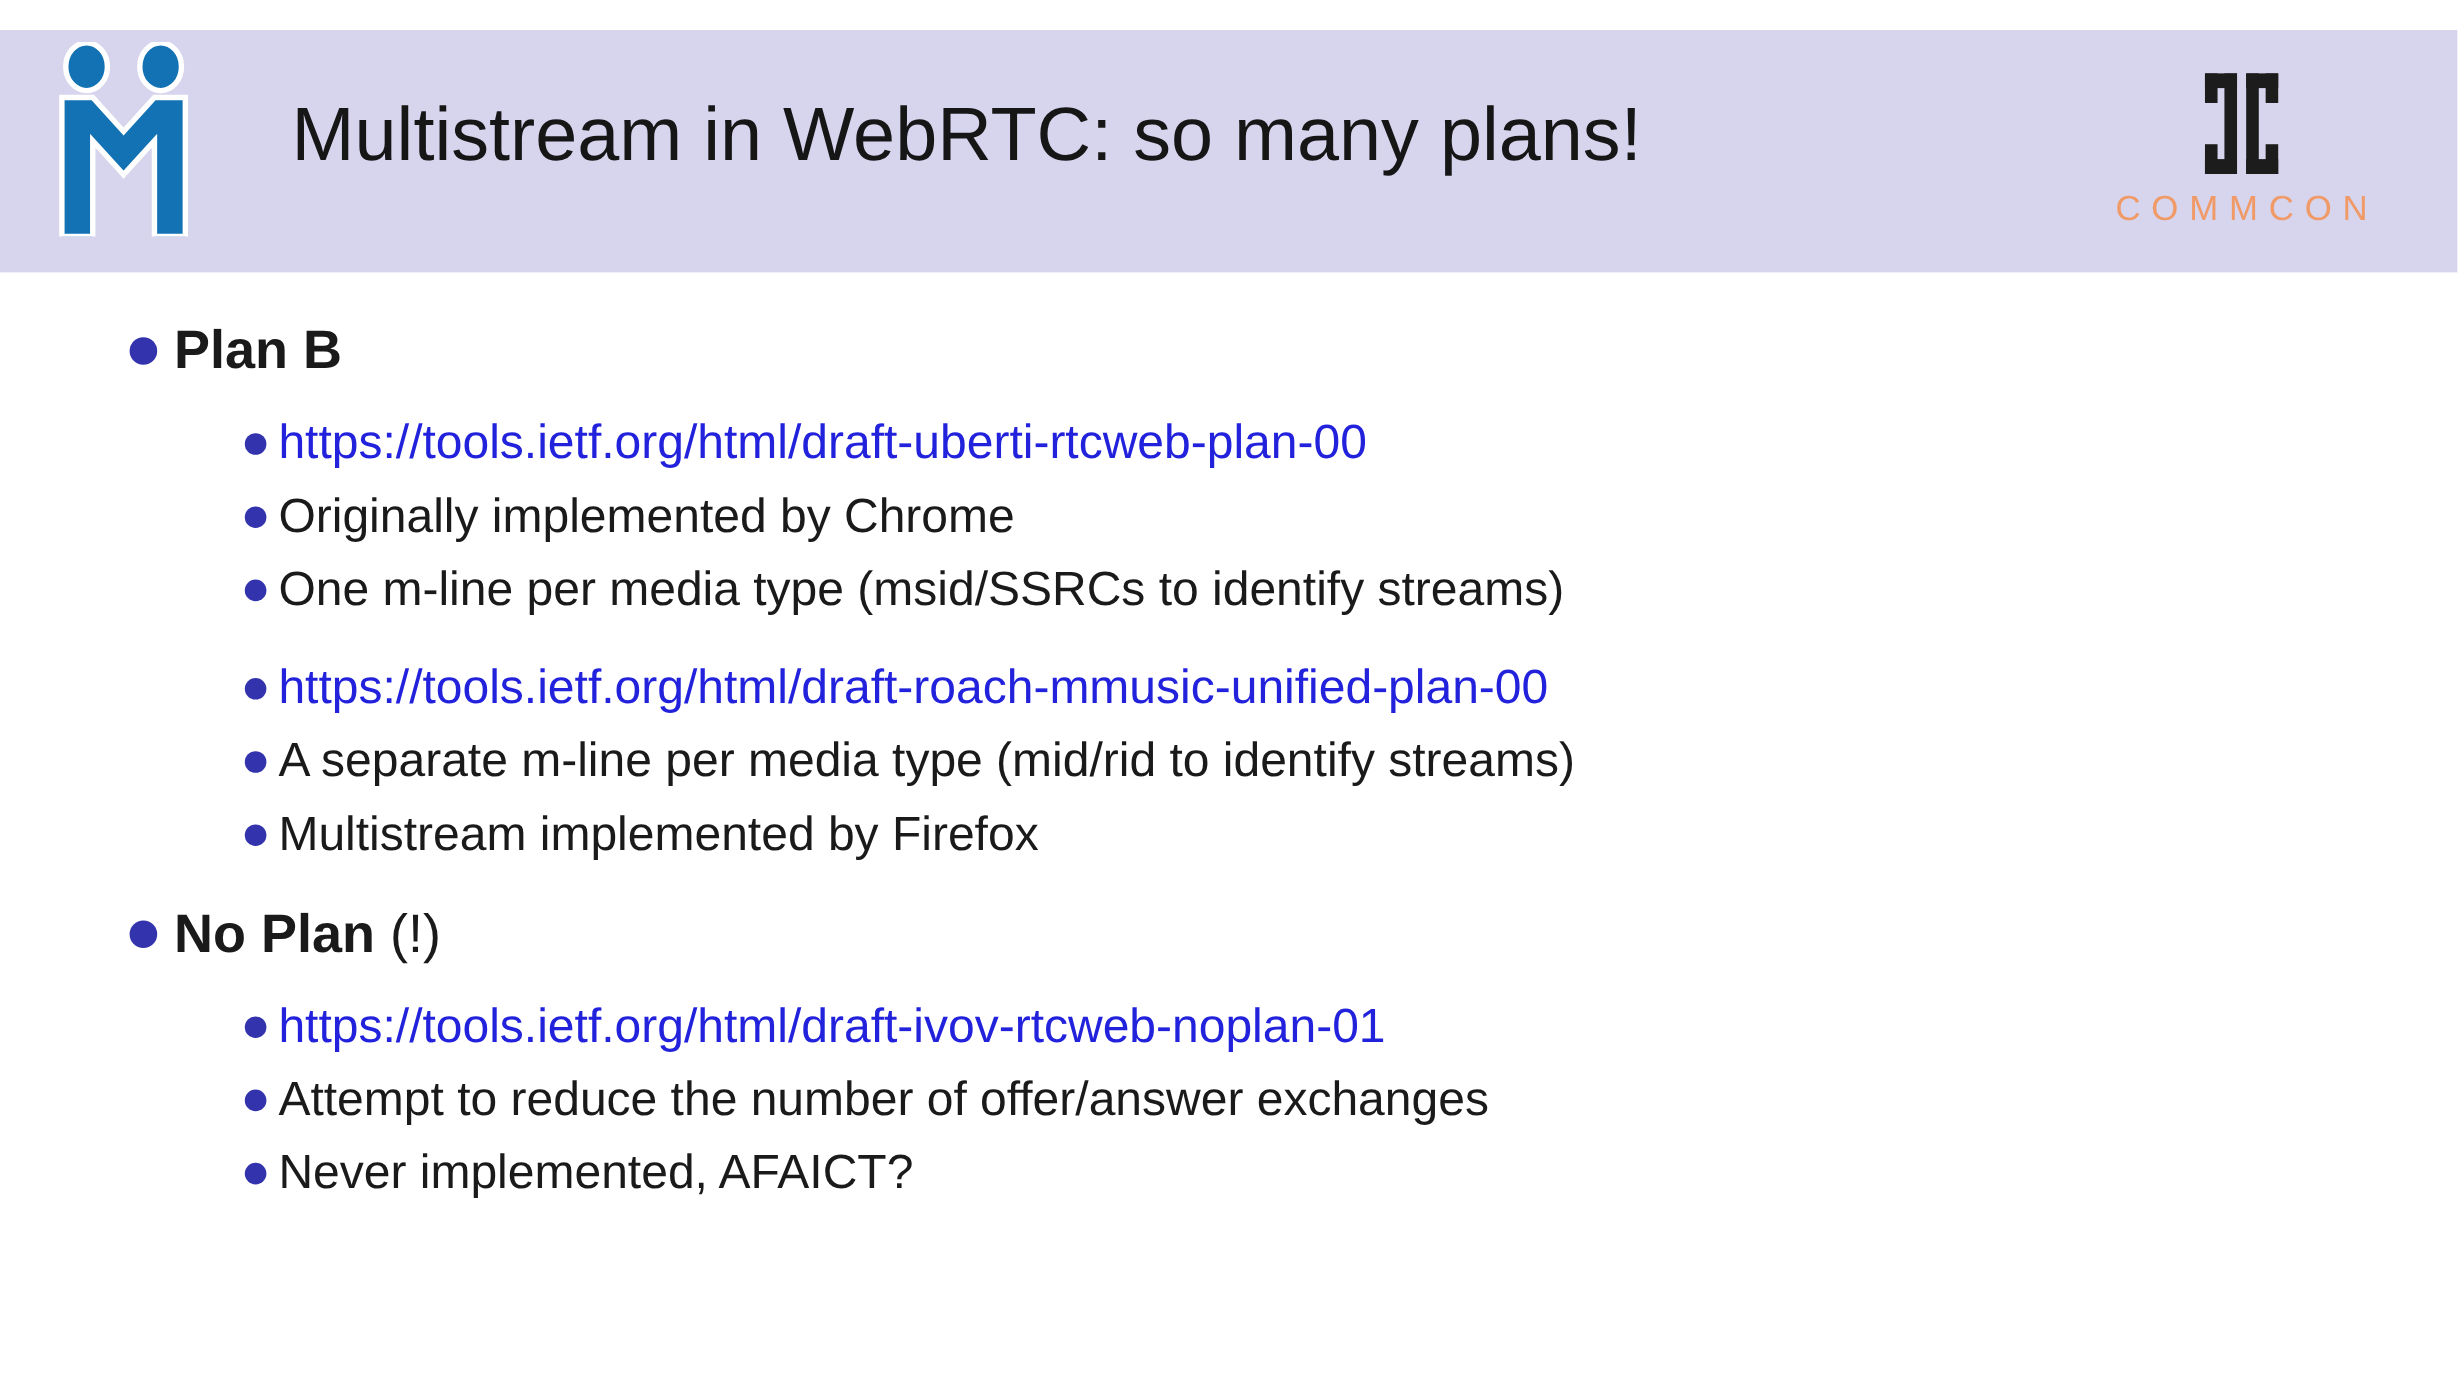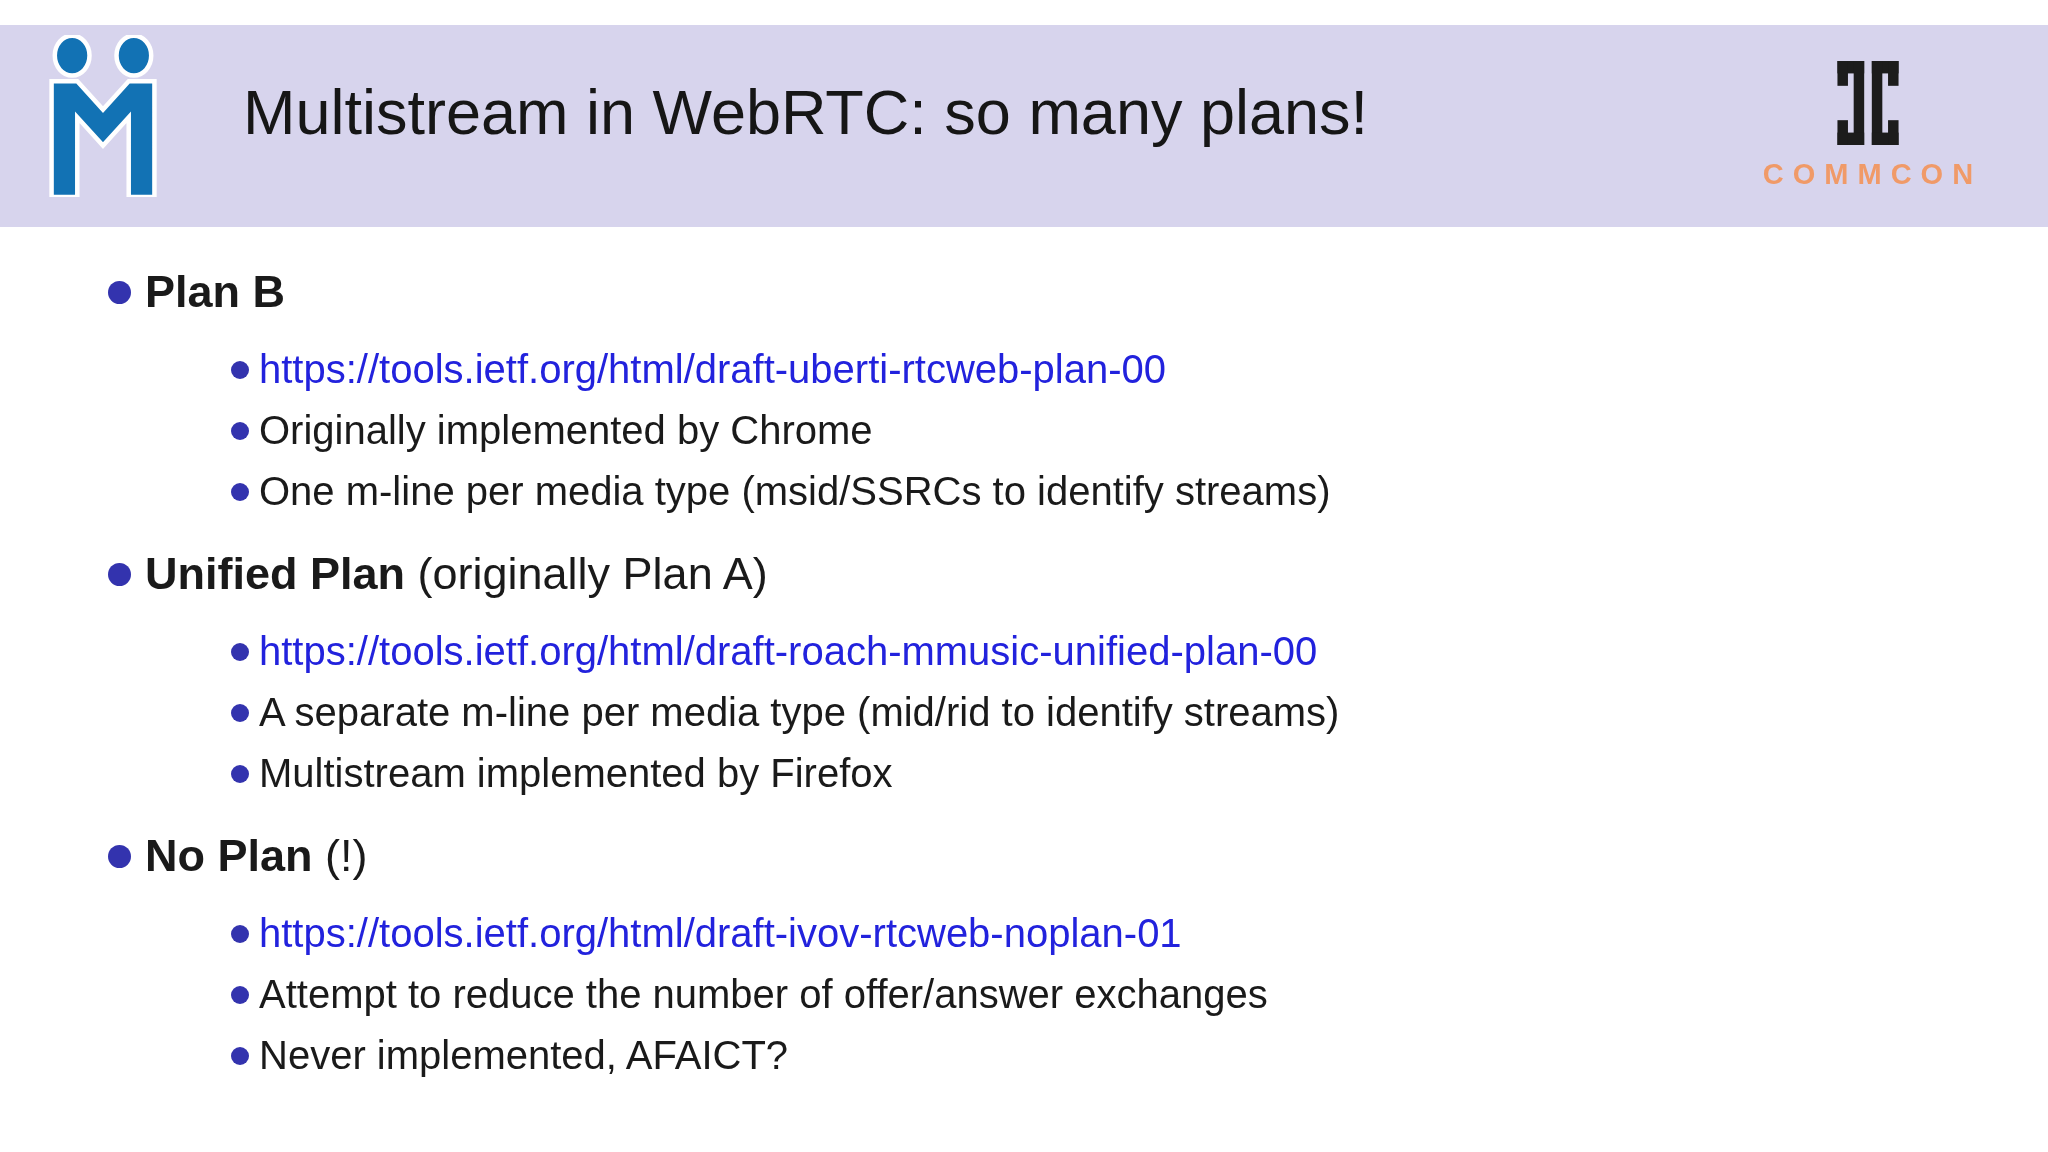--- a/index.html
+++ b/index.html
@@ -44,21 +44,21 @@
     white-space: nowrap;
   }
   .commcon {
     position: absolute; left: 1752px; top: 36px;
     width: 232px;
     display: flex; flex-direction: column; align-items: center;
   }
   .commcon-mark { width: 62px; height: 84px; }
   .commcon-label {
     margin-top: 13px;
-    font-size: 29px; font-weight: 700;
+    font-size: 29px; font-weight: 400;
     letter-spacing: 9px;
     color: var(--commcon_orange);
     white-space: nowrap;
     text-indent: 9px; 
   }
 
   
   .content {
     position: absolute; left: 0; top: 202px;
     width: 2048px; height: 1132px;
@@ -75,21 +75,21 @@
     white-space: nowrap;
   }
   .main-line::before {
     content: "";
     position: absolute; left: 108px; top: 15px;
     width: 23px; height: 23px; border-radius: 50%;
     background: var(--bullet_color);
   }
   .main-suffix { font-weight: 400; }
 
-  ul.sub-list { margin-top: 21px; padding-left: 27px; }
+  ul.sub-list { margin-top: 21px; }
   .sub-line {
     position: relative;
     padding-left: 232px;
     font-size: 40px; line-height: 61px;
     white-space: nowrap;
   }
   .sub-line::before {
     content: "";
     position: absolute; left: 204px; top: 22px;
     width: 18px; height: 18px; border-radius: 50%;
@@ -138,21 +138,20 @@
   <li class="section">
     <div class="main-line"><span class="main-title">Plan B</span><span class="main-suffix"></span></div>
     <ul class="sub-list">
           <li class="sub-line"><a href="#" class="link">https://tools.ietf.org/html/draft-uberti-rtcweb-plan-00</a></li>
           <li class="sub-line"><span>Originally implemented by Chrome</span></li>
           <li class="sub-line"><span>One m-line per media type (msid/SSRCs to identify streams)</span></li>
         </ul>
   </li>
 
   <li class="section">
-    <div class="main-line"><span class="main-title">Unified Plan</span><span class="main-suffix"> (originally Plan A)</span></div>
     <ul class="sub-list">
           <li class="sub-line"><a href="#" class="link">https://tools.ietf.org/html/draft-roach-mmusic-unified-plan-00</a></li>
           <li class="sub-line"><span>A separate m-line per media type (mid/rid to identify streams)</span></li>
           <li class="sub-line"><span>Multistream implemented by Firefox</span></li>
         </ul>
   </li>
 
   <li class="section">
     <div class="main-line"><span class="main-title">No Plan</span><span class="main-suffix"> (!)</span></div>
     <ul class="sub-list">

